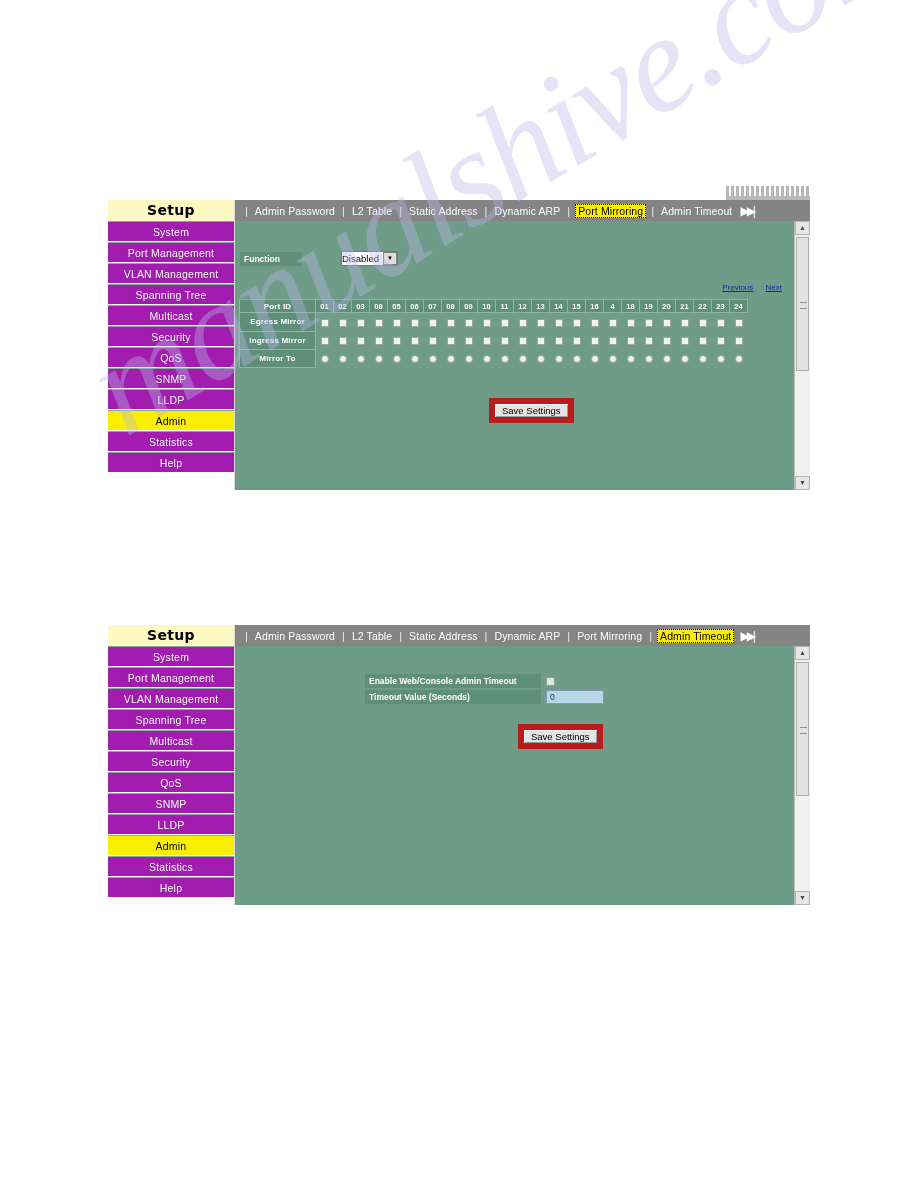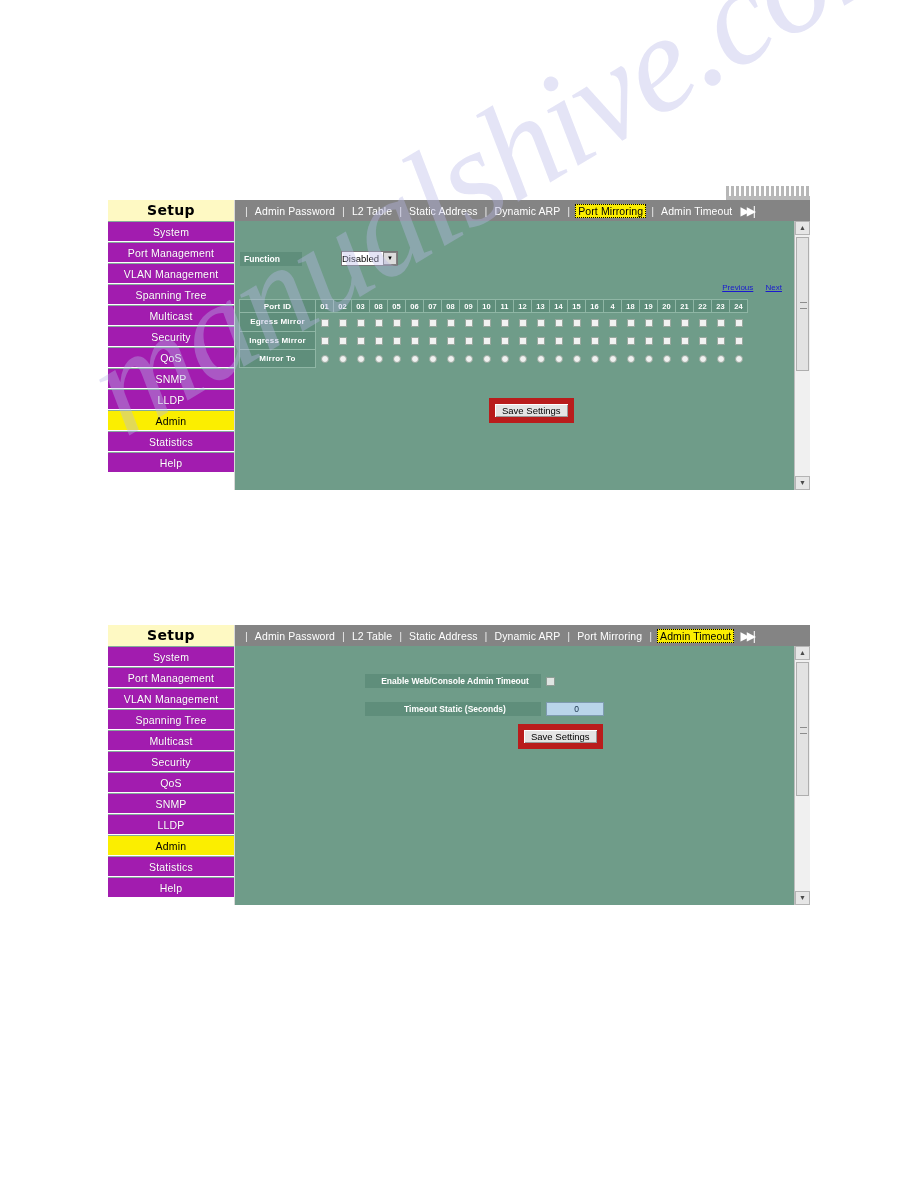--- a/index.html
+++ b/index.html
@@ -294,22 +294,21 @@
   }
 
   
   .to-form {
     position: absolute;
     left: 130px; top: 28px;
   }
   .to-row {
     display: flex;
     align-items: center;
-    margin-bottom: 14px;
-    text-align: center;
+    margin-bottom: 2px;
   }
   .to-label {
     width: 176px;
     height: 14px;
     line-height: 14px;
     background: #5f8e7b;
     color: #ffffff;
     font-size: 8.5px;
     font-weight: bold;
     padding-left: 4px;
@@ -578,21 +577,21 @@
 
     <div class="body-area">
       <div class="content">
 
         <div class="to-form">
           <div class="to-row">
             <div class="to-label">Enable Web/Console Admin Timeout</div>
             <div class="to-chk"></div>
           </div>
           <div class="to-row">
-            <div class="to-label">Timeout Static (Seconds)</div>
+            <div class="to-label">Timeout Value (Seconds)</div>
             <div class="to-input">0</div>
           </div>
         </div>
 
         <button class="savebtn" style="left:283px; top:78px;">Save Settings</button>
       </div>
 
       <div class="scrollbar">
         <div class="sb-arrow up">▲</div>
         <div class="sb-thumb" style="top:16px; height:134px;">

